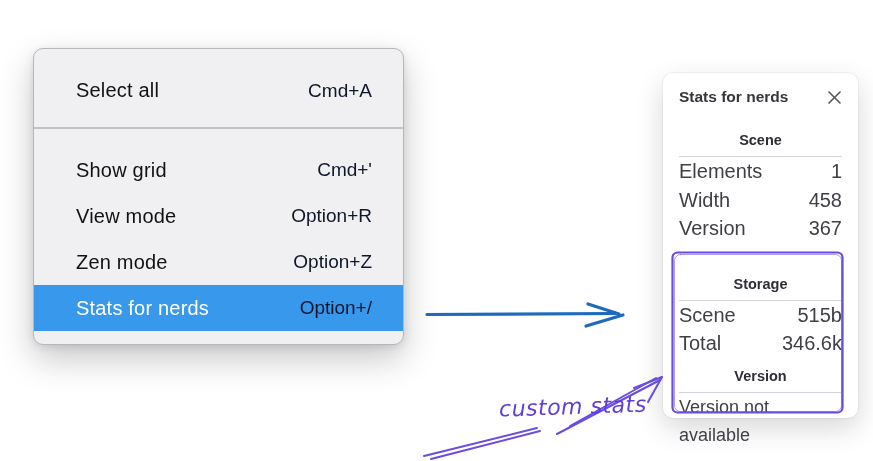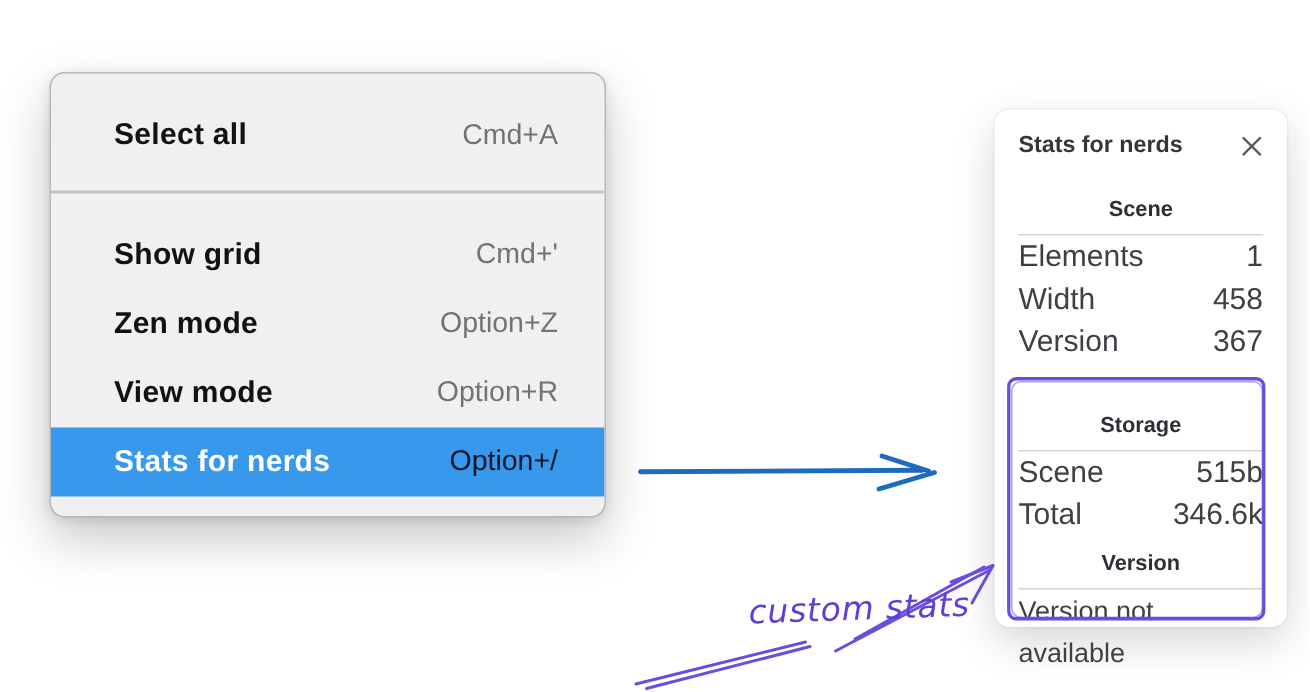--- a/index.html
+++ b/index.html
@@ -13,22 +13,22 @@
   .menu {
     position:absolute; left:33px; top:48px; width:371px; height:297px;
     background:#f0f0f2; border:1px solid #b7b7bb; border-radius:10px;
     box-shadow:0 14px 34px rgba(0,0,0,.22), 0 2px 8px rgba(0,0,0,.10);
     overflow:hidden;
   }
   .menu-item {
     display:flex; align-items:center; justify-content:space-between;
     padding:0 31px 0 42px; cursor:default;
   }
-  .mi-label { font-size:20px; color:#121214; letter-spacing:.2px;font-weight:bold; }
-  .mi-shortcut { font-size:19px; color:#737373; }
+  .mi-label { font-size:20px; color:#121214; letter-spacing:.2px; }
+  .mi-shortcut { font-size:19px; color:#0f172a; }
   .menu-item-first { height:78px; padding-top:5px; }
   .menu-sep { height:2px; background:#c2c2c6; }
   .menu-group { padding:18px 0 13px; }
   .menu-group .menu-item { height:46px; }
   .menu-item.highlighted { background:#3898ec; }
   .menu-item.highlighted .mi-label { color:#ffffff; }
   .menu-item.highlighted .mi-shortcut { color:#0f172a; }
 
   
   .stats-panel {
@@ -70,26 +70,26 @@
       <span class="mi-label">Select all</span>
       <span class="mi-shortcut">Cmd+A</span>
     </div>
     <div class="menu-sep"></div>
     <div class="menu-group">
       <div class="menu-item">
         <span class="mi-label">Show grid</span>
         <span class="mi-shortcut">Cmd+'</span>
       </div>
       <div class="menu-item">
+        <span class="mi-label">View mode</span>
+        <span class="mi-shortcut">Option+R</span>
+      </div>
+      <div class="menu-item">
         <span class="mi-label">Zen mode</span>
         <span class="mi-shortcut">Option+Z</span>
-      </div>
-      <div class="menu-item">
-        <span class="mi-label">View mode</span>
-        <span class="mi-shortcut">Option+R</span>
       </div>
       <div class="menu-item highlighted">
         <span class="mi-label">Stats for nerds</span>
         <span class="mi-shortcut">Option+/</span>
       </div>
     </div>
   </div>
 
   <div class="stats-panel">
     <div class="sp-titlebar">

